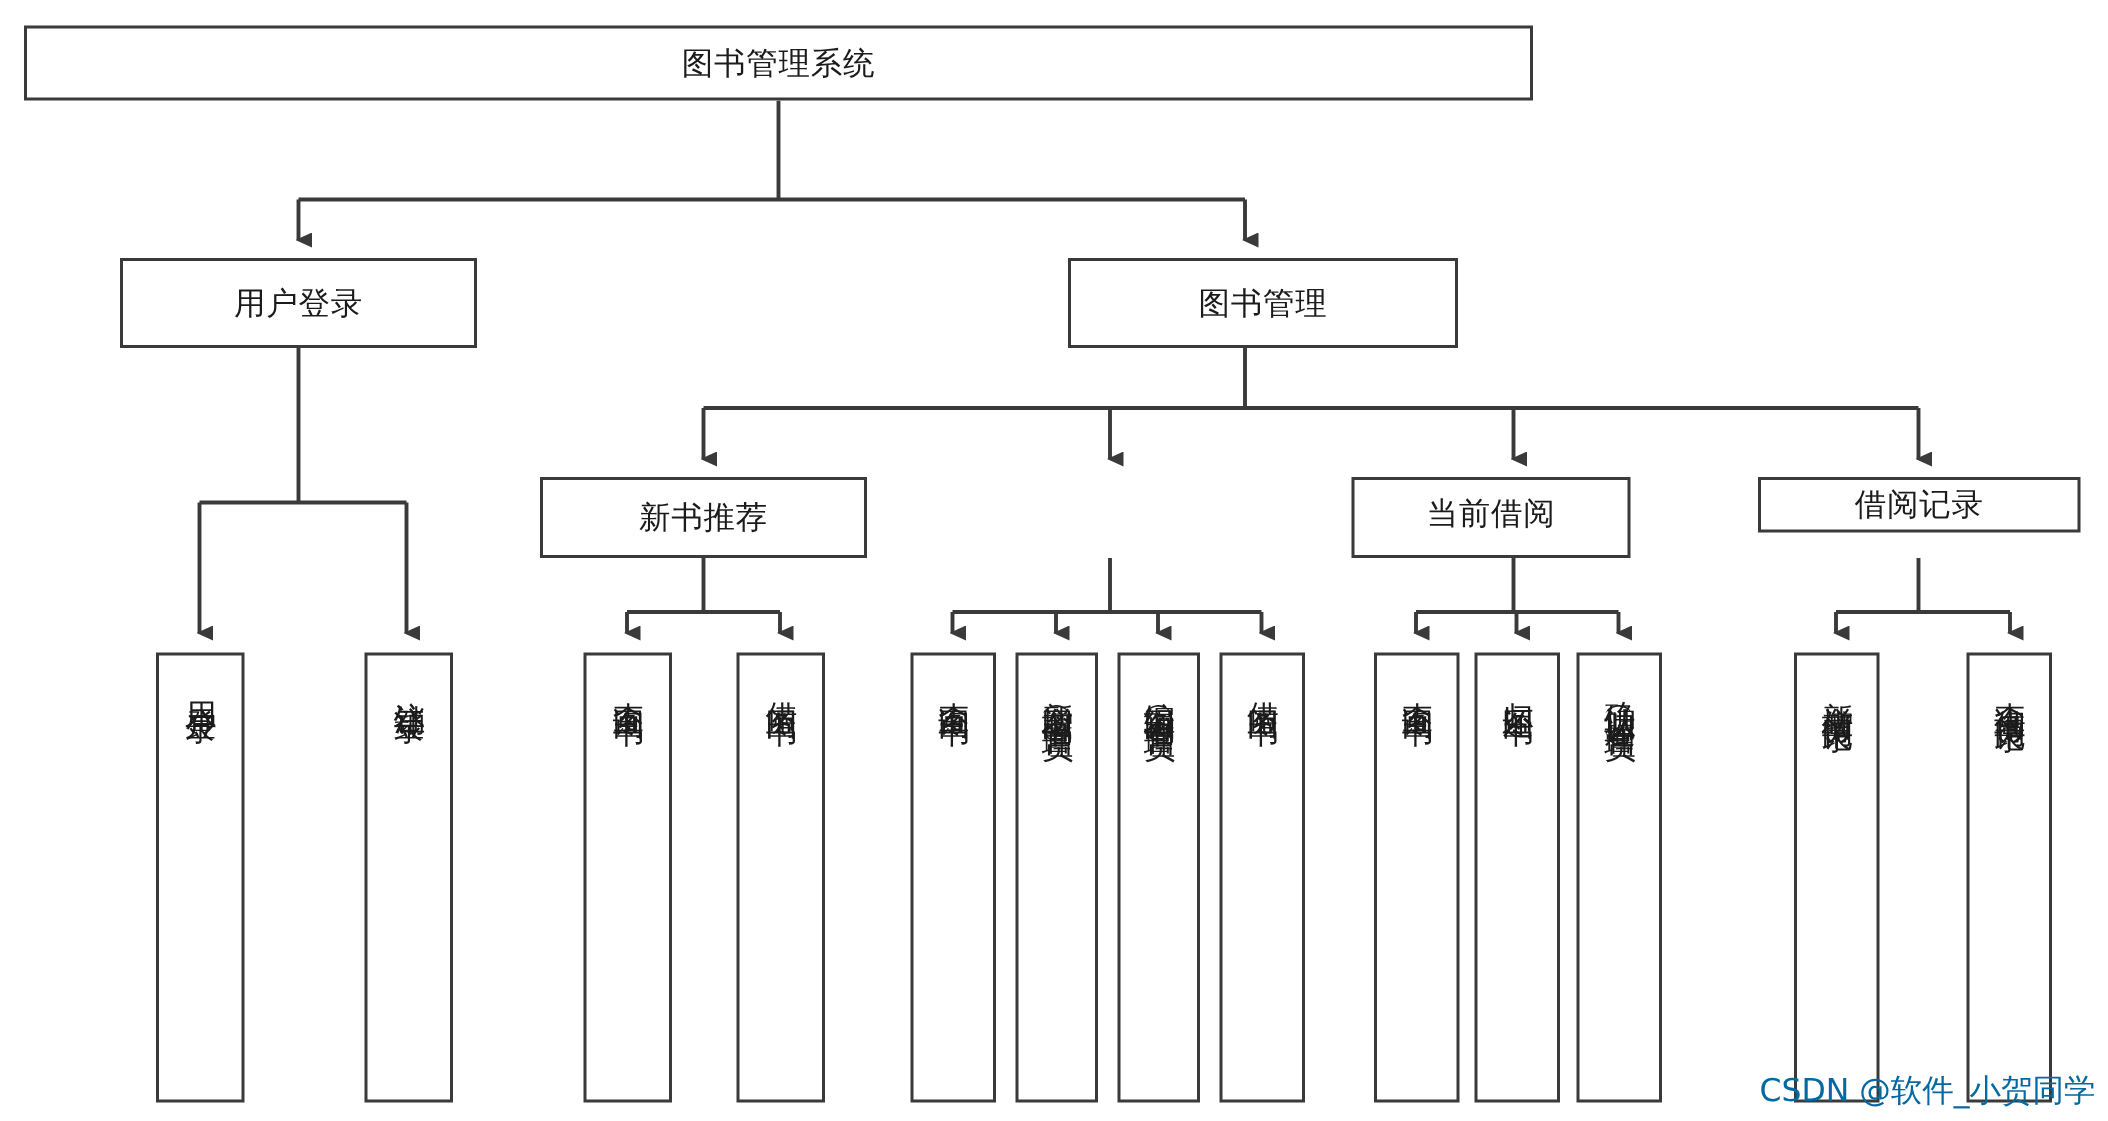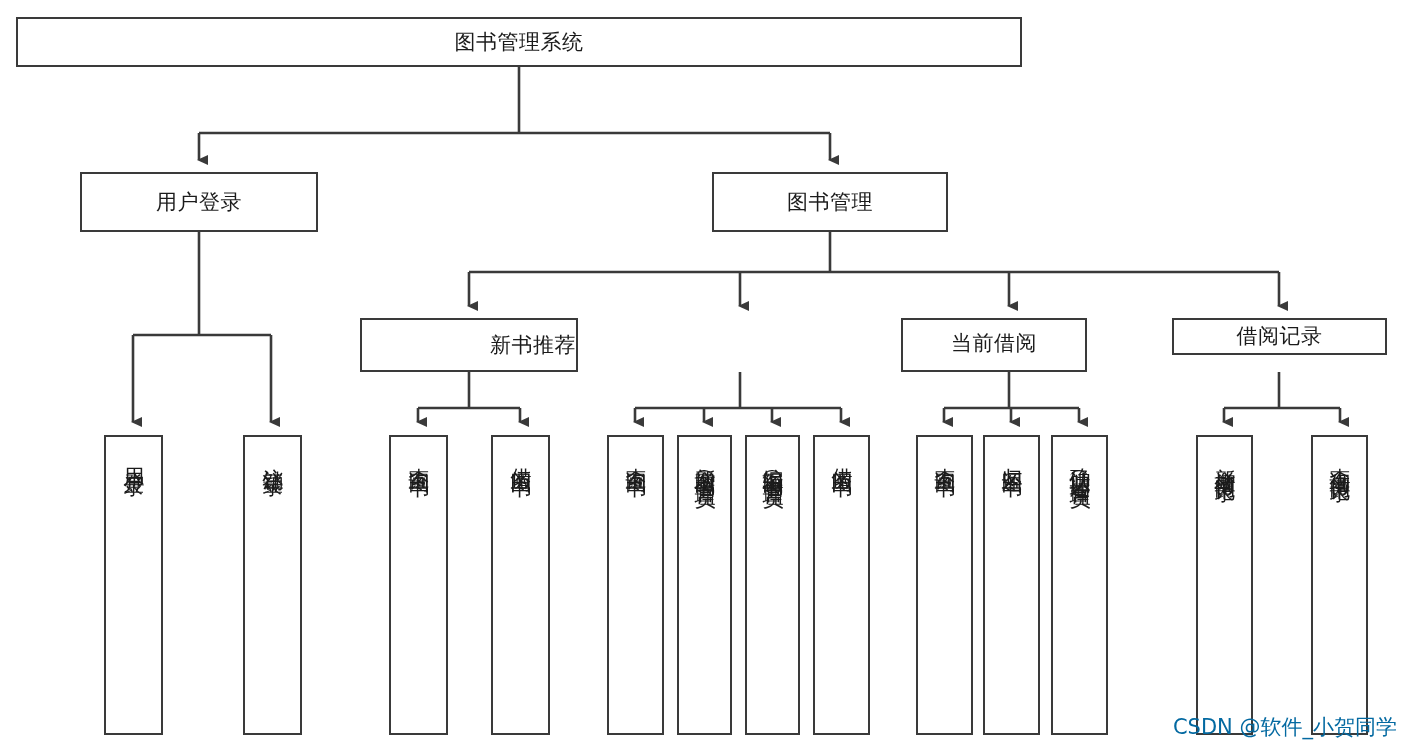--- a/index.html
+++ b/index.html
@@ -135,25 +135,25 @@
   </svg>
 
   <div class="node h root" style="left:16px; top:17px; width:1006px; height:50px;">
     <span class="lbl">图书管理系统</span>
   </div>
 
   <div class="node h" style="left:80px; top:172px; width:238px; height:60px;">
     <span class="lbl">用户登录</span>
   </div>
 
-  <div class="node h" style="left:712px; top:172px; width:236px; height:60px;">
+  <div class="node h" style="left:712px; top:172px; width:260px; height:60px;">
     <span class="lbl">图书管理</span>
   </div>
 
-  <div class="node h" style="left:360px; top:318px; width:218px; height:54px;justify-content:flex-end;">
+  <div class="node h" style="left:360px; top:318px; width:218px; height:54px;">
     <span class="lbl">新书推荐</span>
   </div>
 
 
   <div class="node h" style="left:901px; top:318px; width:186px; height:54px;font-family:Liberation Mono, monospace;">
     <span class="lbl">当前借阅</span>
   </div>
 
   <div class="node h" style="left:1172px; top:318px; width:215px; height:37px;">
     <span class="lbl">借阅记录</span>

